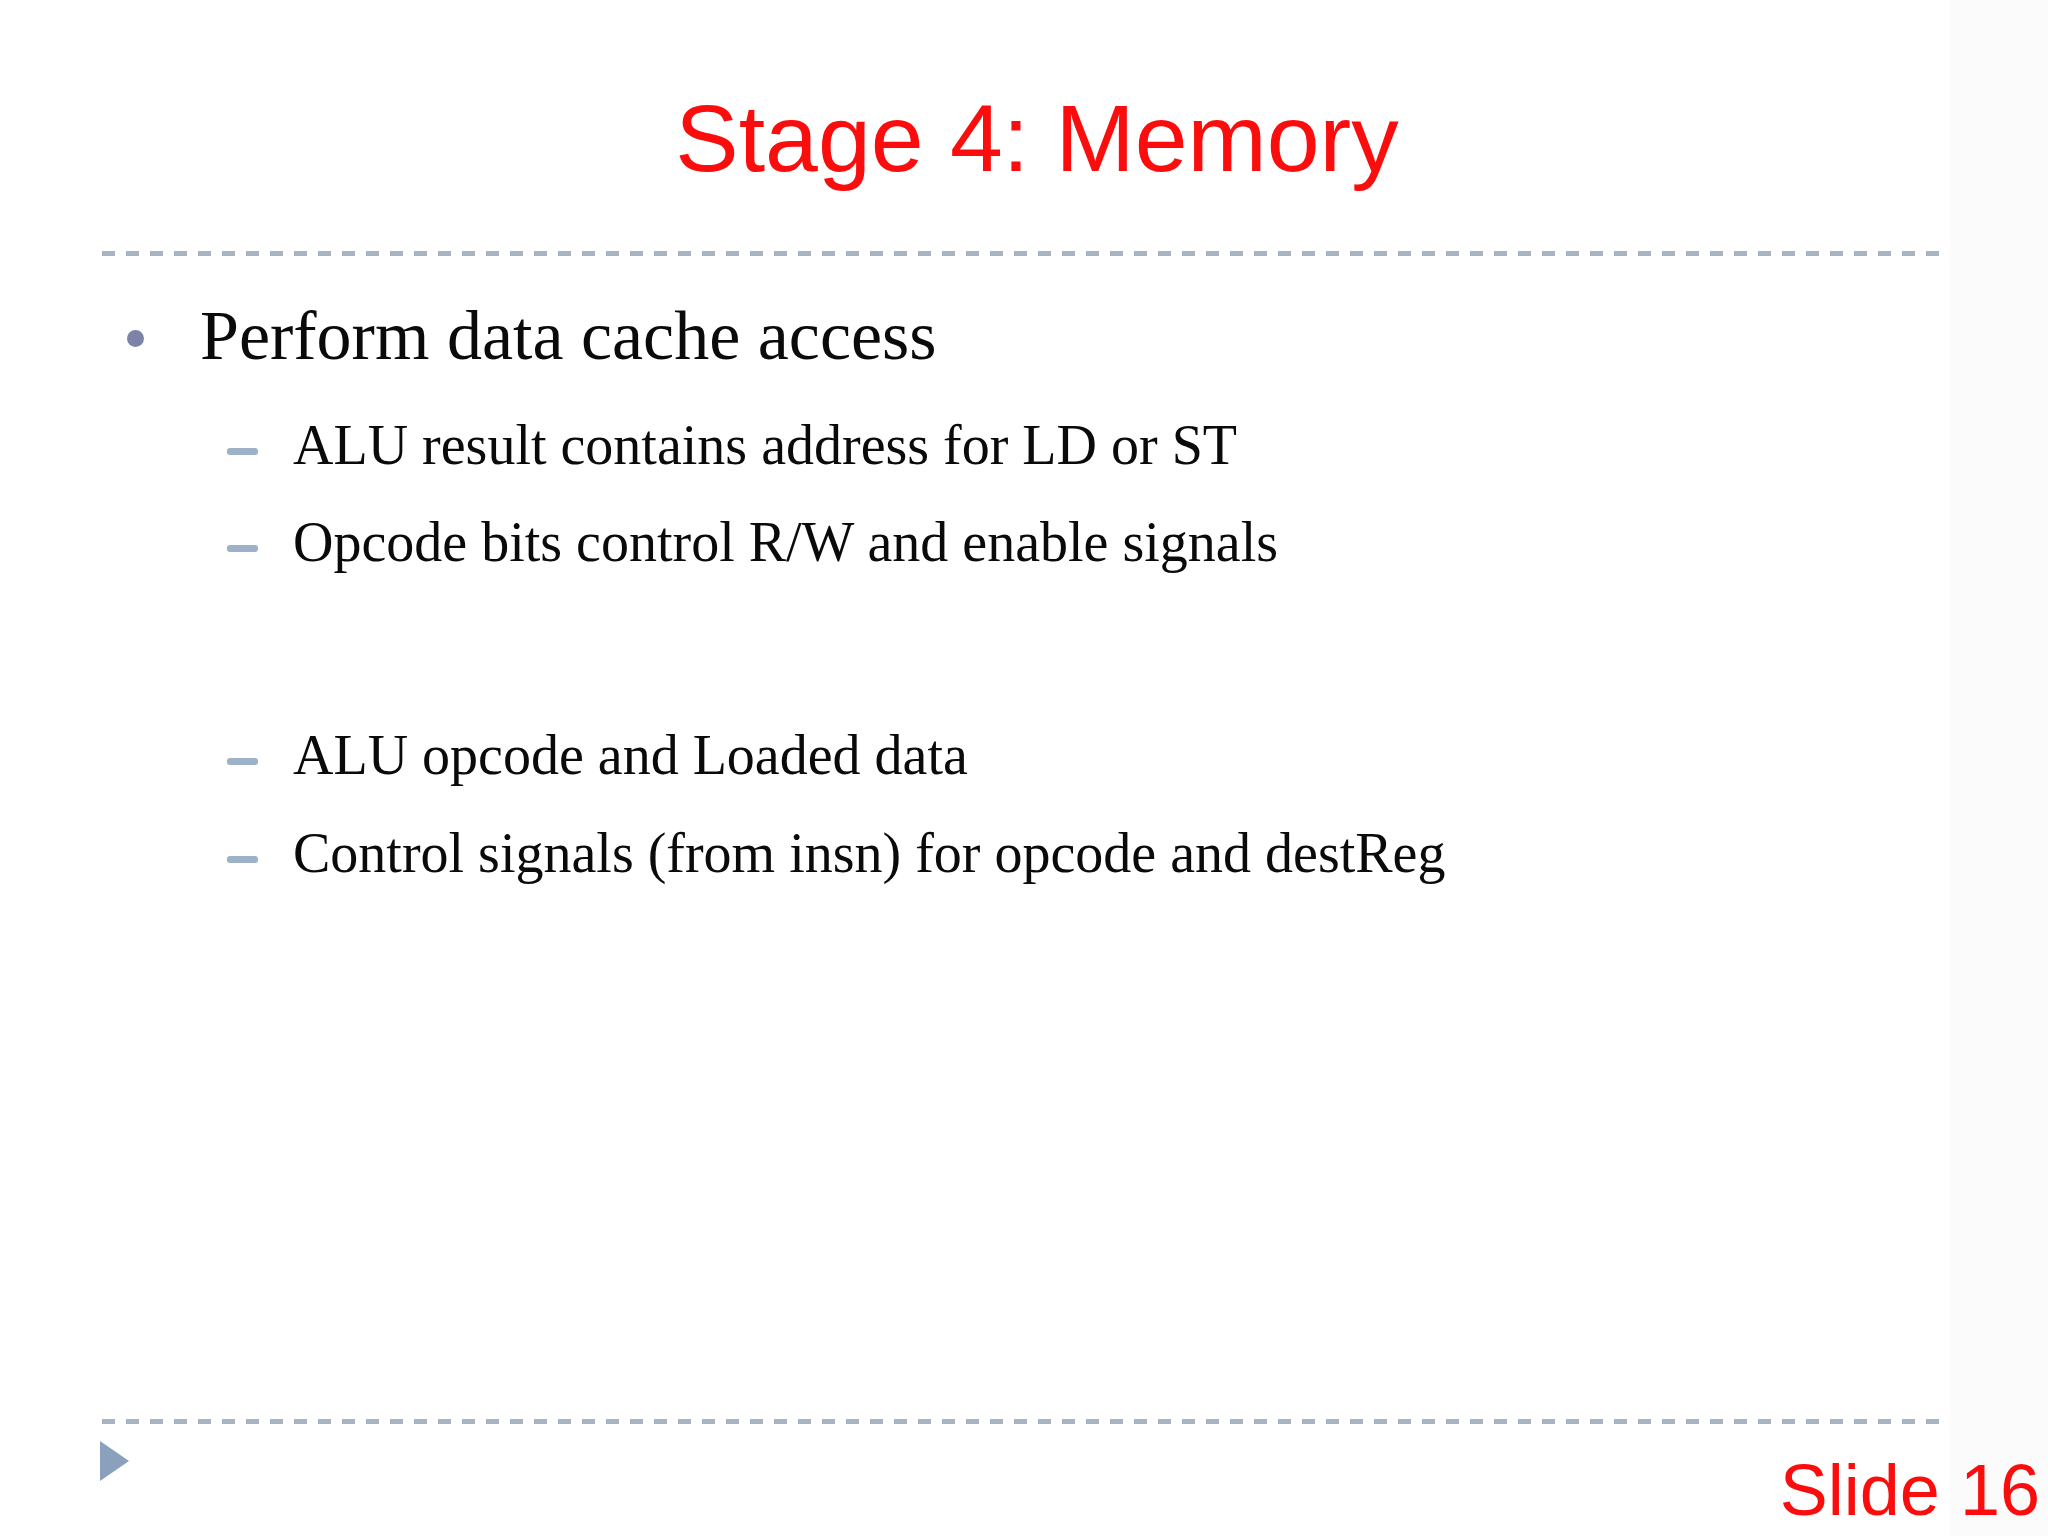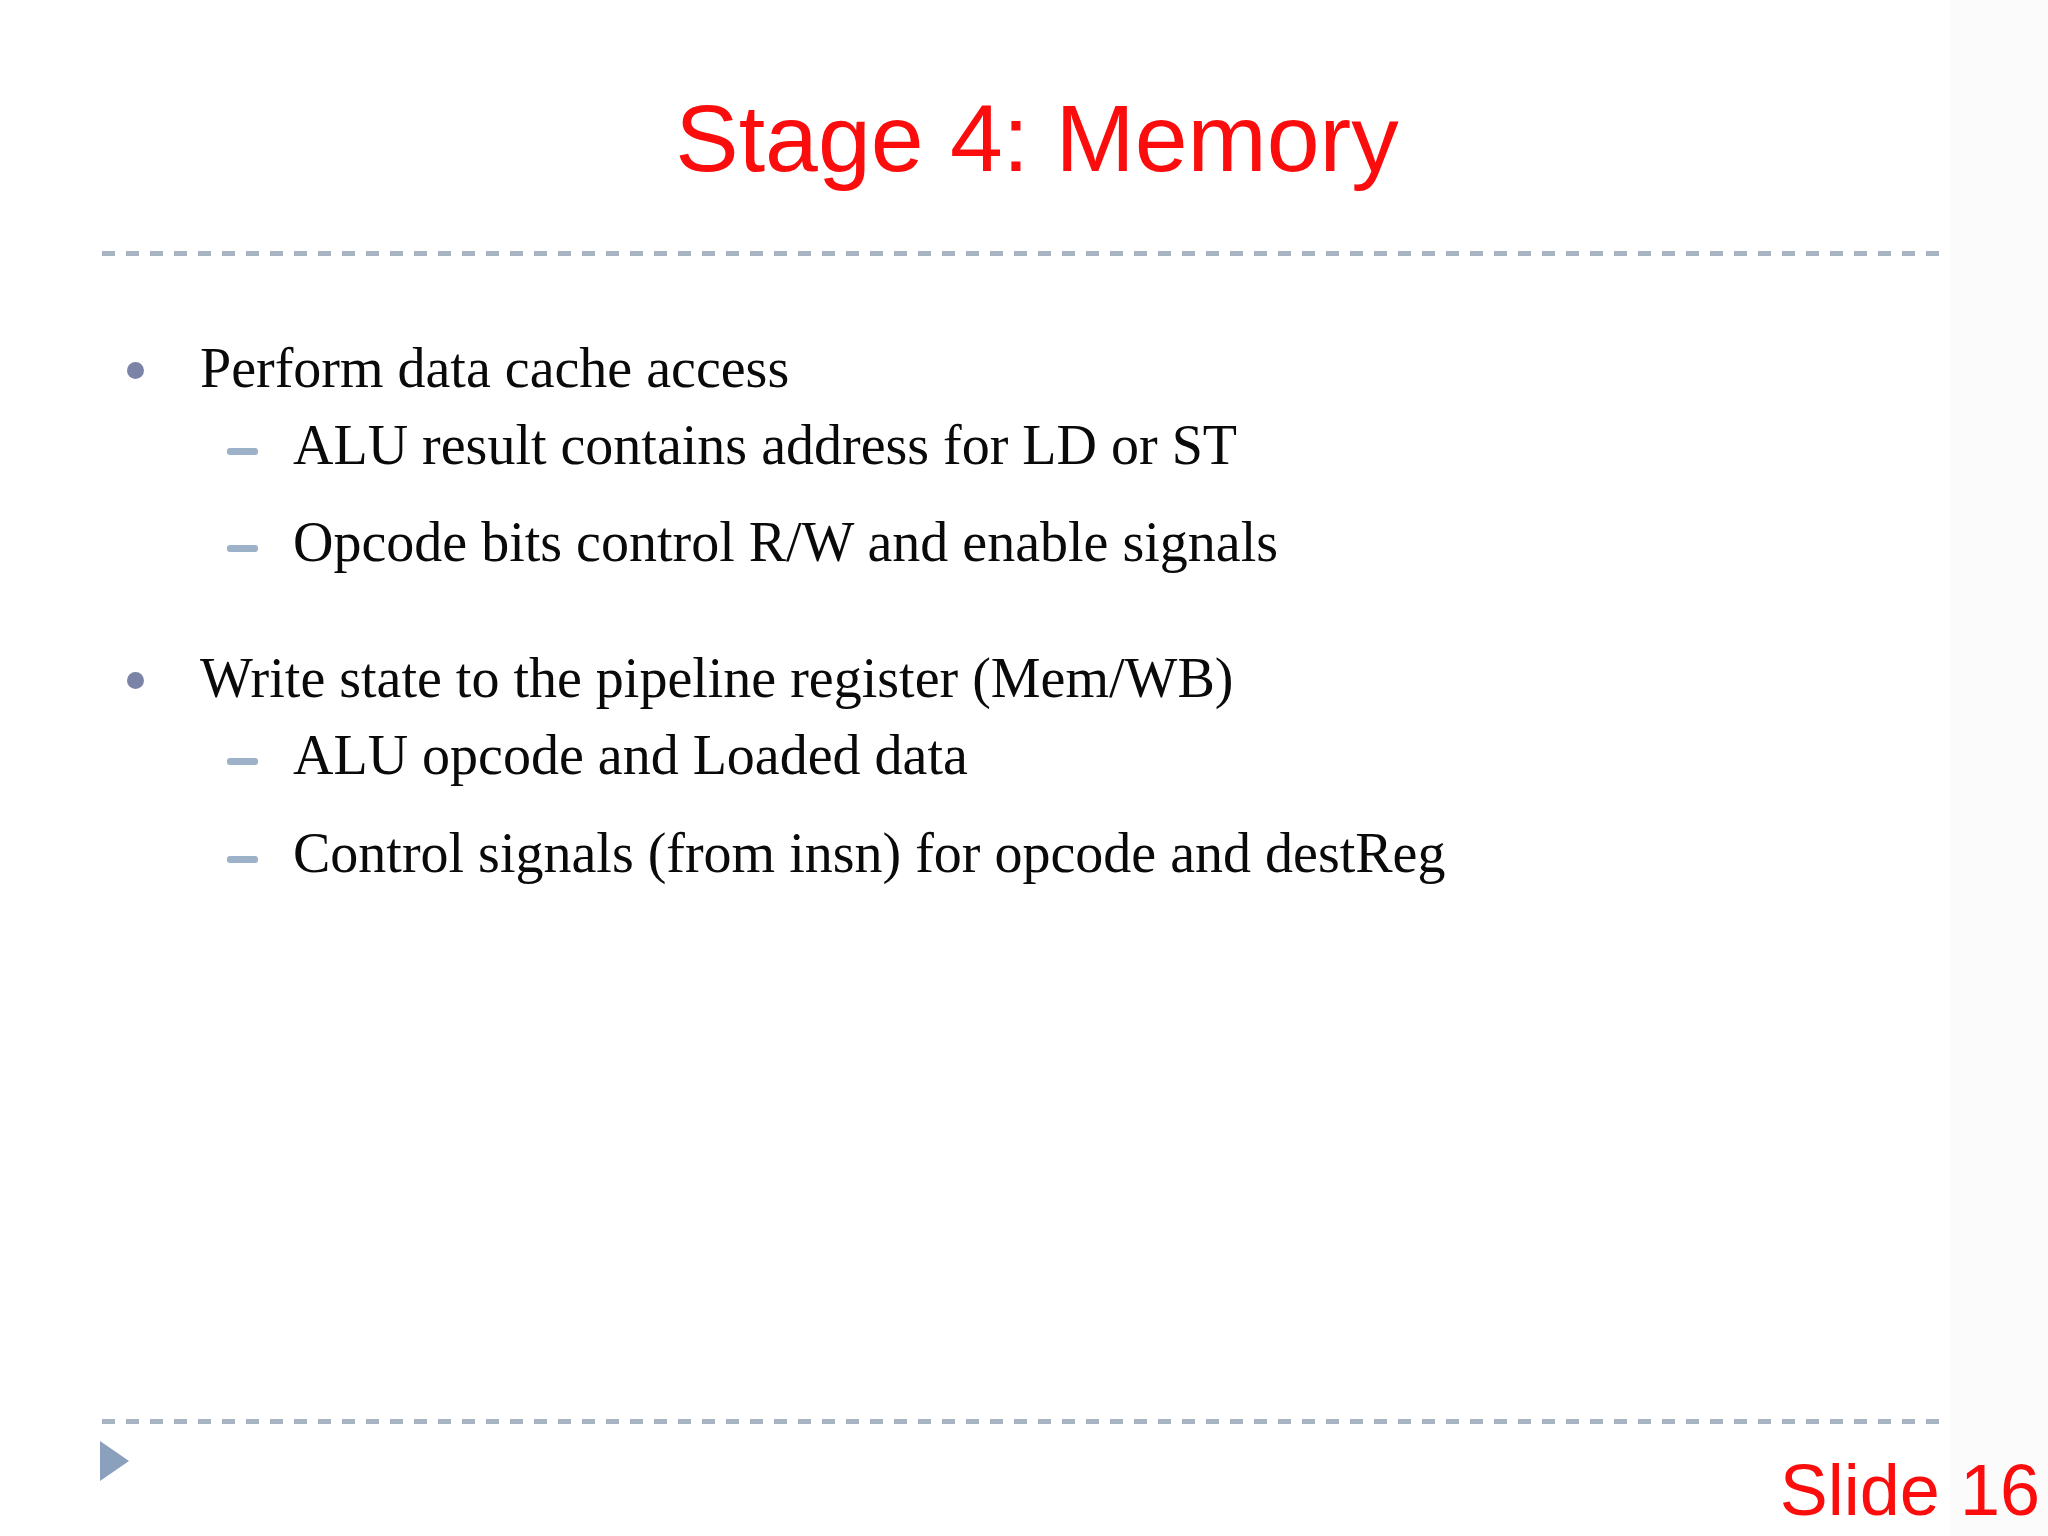--- a/index.html
+++ b/index.html
@@ -56,23 +56,22 @@
   .bullet-row {
     position: absolute;
     display: flex;
     align-items: center;
     white-space: nowrap;
     color: var(--body-text-color, #0a0a0a);
     font-family: "Liberation Serif", serif;
   }
   .bullet-row.main {
     left: 127px;
-    font-size: 56px;
+    font-size: 70px;
     line-height: 80px;
-    margin-top: 32px;
   }
   .bullet-row.sub {
     left: 227px;
     font-size: 56px;
     line-height: 74px;
   }
   .dot {
     flex: none;
     width: 17px;
     height: 17px;
@@ -130,24 +129,20 @@
   <div class="bullet-row sub" style="top:505px">
     <span class="dash"></span>
     <span>Opcode bits control R/W and enable signals</span>
   </div>
 
   <div class="bullet-row sub" style="top:408px">
     <span class="dash"></span>
     <span>ALU result contains address for LD or ST</span>
   </div>
 
-  <div class="bullet-row main" style="top:606px">
-    <span class="dot"></span>
-    <span>Write state to the pipeline register (Mem/WB)</span>
-  </div>
 
   <div class="bullet-row sub" style="top:718px">
     <span class="dash"></span>
     <span>ALU opcode and Loaded data</span>
   </div>
 
   <div class="bullet-row sub" style="top:816px">
     <span class="dash"></span>
     <span>Control signals (from insn) for opcode and destReg</span>
   </div>

